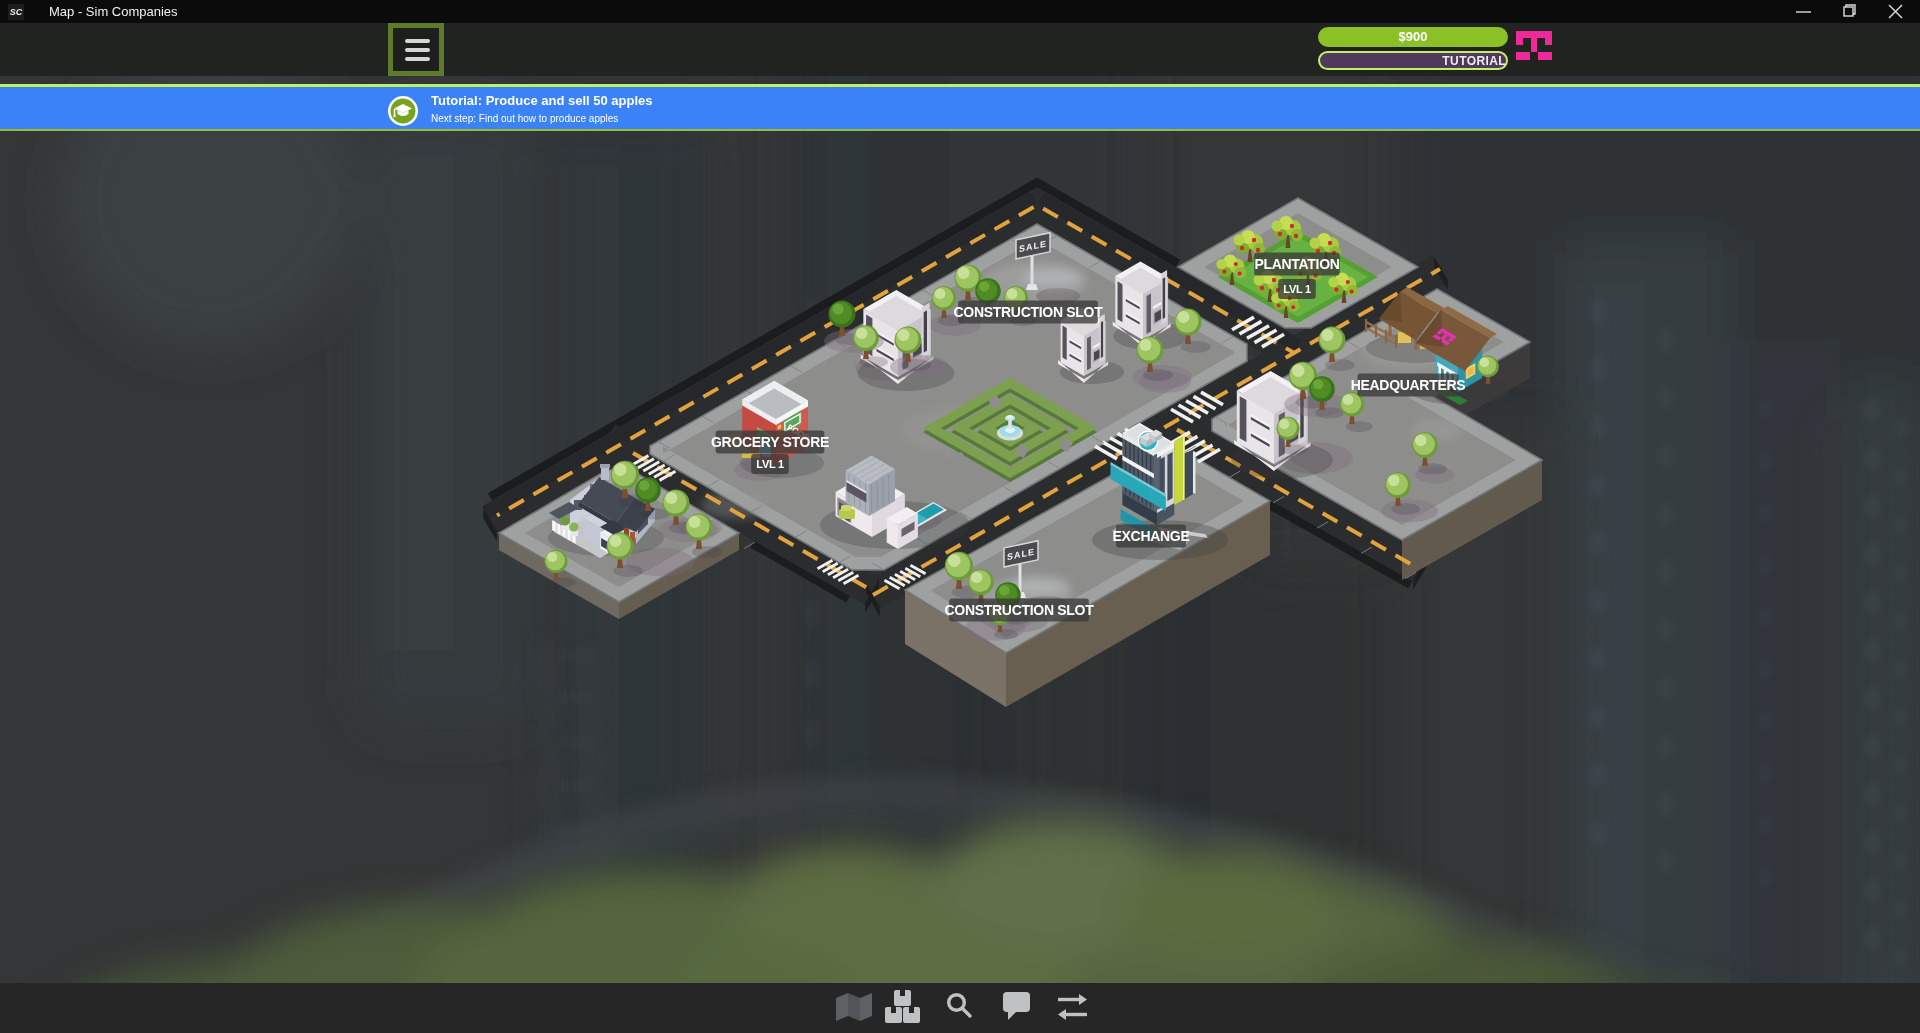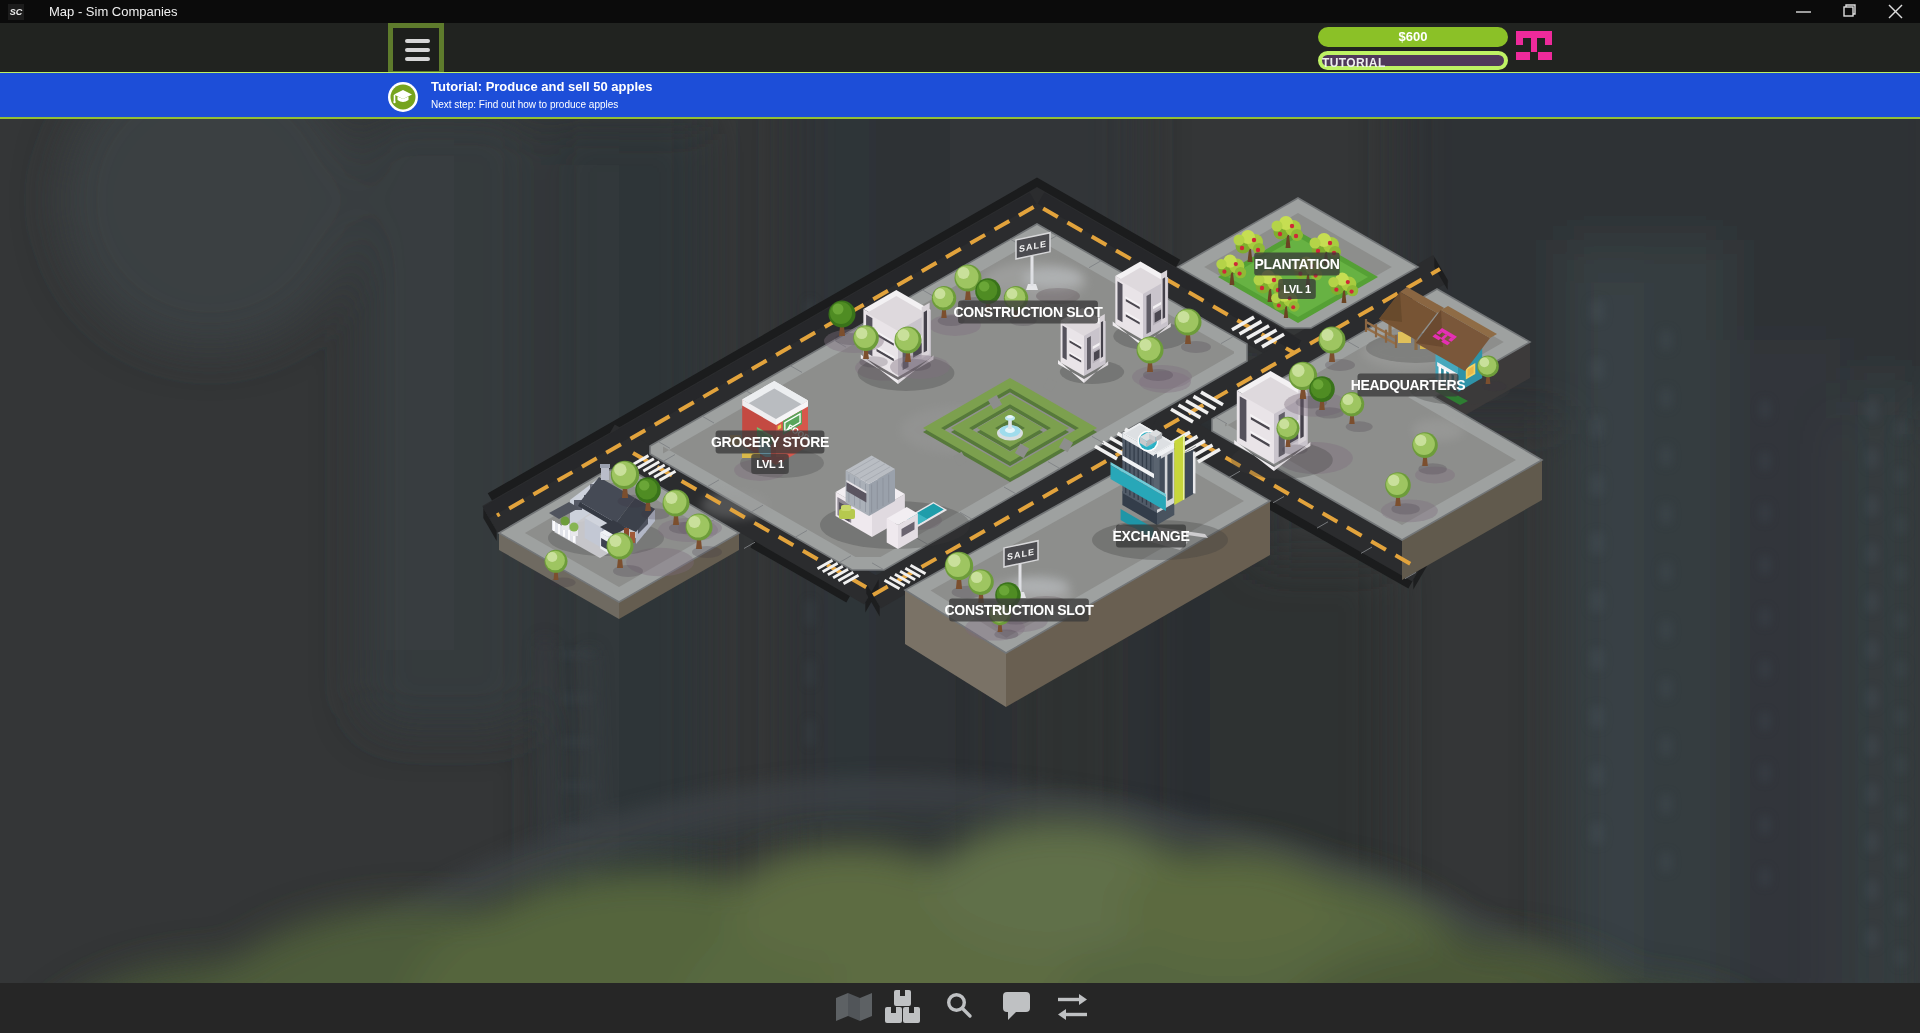--- a/index.html
+++ b/index.html
@@ -6,22 +6,22 @@
 #map{position:absolute;left:0;top:0}
 .lb{font-family:"Liberation Sans",sans-serif;font-weight:bold;fill:#fff;text-anchor:middle;letter-spacing:-0.3px}
 #titlebar{position:absolute;left:0;top:0;width:1920px;height:23px;background:#0b0b0b;color:#f0f0f0;font-size:13px;line-height:23px}
 #titlebar .tt{position:absolute;left:49px;top:0}
 #appicon{position:absolute;left:8px;top:4px;width:16px;height:16px;background:#1c1c1c;border-radius:0;color:#eee;font-size:9px;font-weight:bold;font-style:italic;text-align:center;line-height:16px}
 #winbtns{position:absolute;right:0;top:0;height:23px}
 #header{position:absolute;left:0;top:23px;width:1920px;height:53px;background:#212320}
 #burger{position:absolute;left:388px;top:0px;width:56px;height:53px;background:#1d1f1c;border:5px solid #5e7b2c}
 #burger .b{position:absolute;left:12px;width:24.5px;height:3.6px;background:#d6d6d6;border-radius:2px}
 #btn500{position:absolute;left:1318px;top:4px;width:190px;height:20px;background:#8bc127;border-radius:10px;color:#fff;font-weight:bold;font-size:13px;text-align:center;line-height:20px}
-#btntut{position:absolute;left:1318px;top:28px;width:190px;height:19px;background:#50395a;border:4px solid #bef264;border-radius:10px;color:#eee;font-weight:bold;font-size:12px;text-align:left;line-height:17px;letter-spacing:0.4px}
-#tutbar{position:absolute;left:0;top:72px;width:1920px;height:47px;background:#1d4ed8;border-top:1px solid #bef264;border-bottom:2px solid #94bf35}
+#btntut{position:absolute;left:1318px;top:28px;width:190px;height:19px;background:#50395a;border:2px solid #bef264;border-radius:10px;color:#eee;font-weight:bold;font-size:12px;text-align:right;line-height:17px;letter-spacing:0.4px}
+#tutbar{position:absolute;left:0;top:84px;width:1920px;height:47px;background:#3b82f6;border-top:3px solid #bef264;border-bottom:2px solid #94bf35}
 #tutbar .t1{position:absolute;left:431px;top:6px;font-size:13px;font-weight:bold;color:#fff}
 #tutbar .t2{position:absolute;left:431px;top:26px;font-size:10px;color:#fff}
 #bottombar{position:absolute;left:0;top:983px;width:1920px;height:50px;background:#262626}
 </style></head>
 <body>
 
 <div id="map"><svg xmlns="http://www.w3.org/2000/svg" width="1920" height="1033" viewBox="0 0 1920 1033">
 <defs>
 <filter id="b28" x="-40%" y="-40%" width="180%" height="180%">
           <feGaussianBlur stdDeviation="22"></feGaussianBlur>
@@ -1088,21 +1088,21 @@
 </div>
 
 <div id="header">
 
   <div id="burger">
       <div class="b" style="top:11px"></div>
       <div class="b" style="top:20px"></div>
       <div class="b" style="top:29px"></div>
     </div>
 
-  <div id="btn500">$600</div>
+  <div id="btn500">$900</div>
 
   <div id="btntut">TUTORIAL</div>
 
   <svg style="position:absolute;left:1516px;top:8px" width="36" height="29" xmlns="http://www.w3.org/2000/svg">
       <g fill="#ee2a9b">
         <rect x="0" y="0" width="36" height="7"></rect>
         <rect x="0" y="7" width="7" height="7"></rect>
         <rect x="15" y="7" width="6" height="14"></rect>
         <rect x="29" y="7" width="7" height="7"></rect>
         <rect x="0" y="21" width="14" height="8"></rect>

